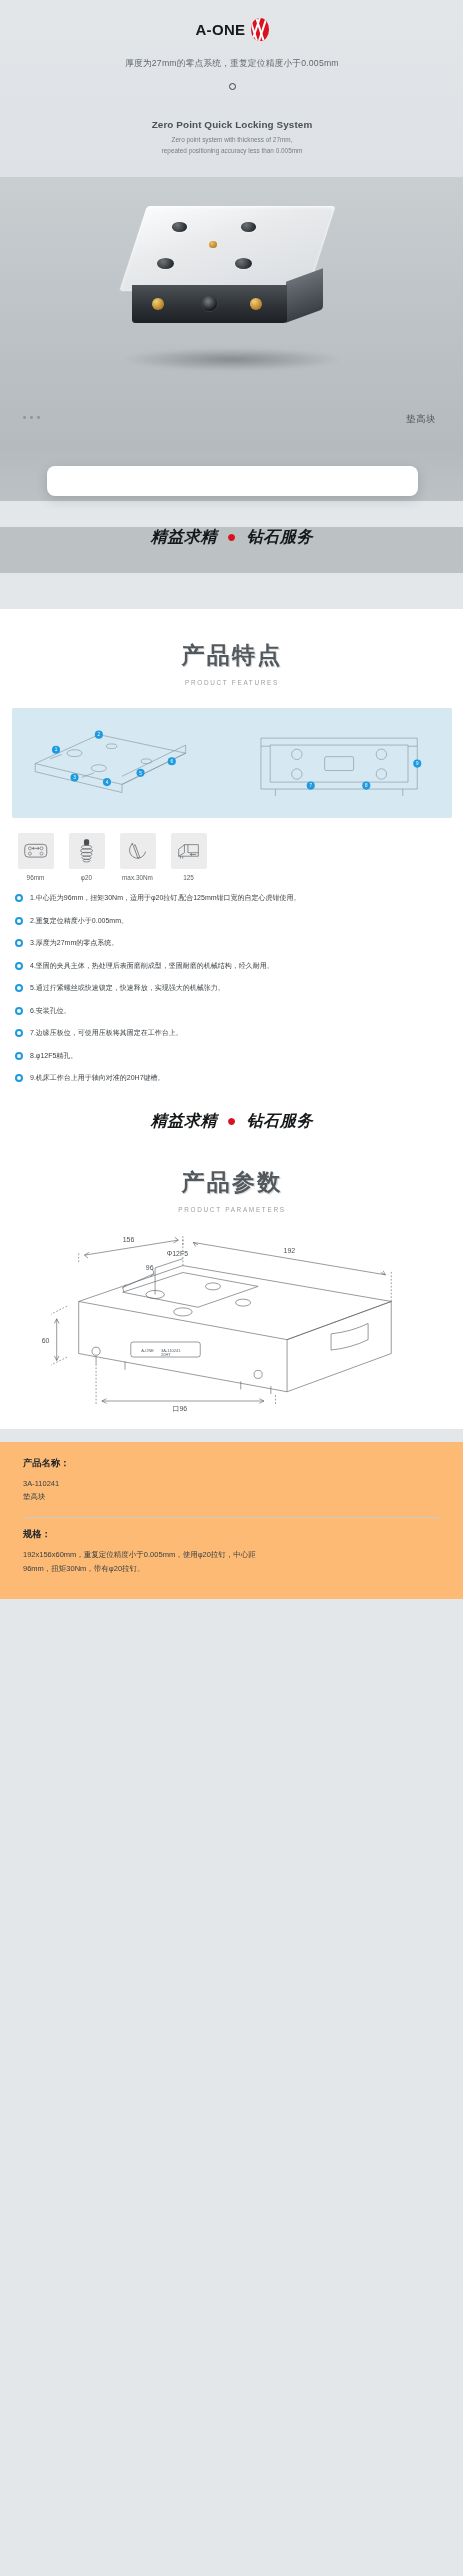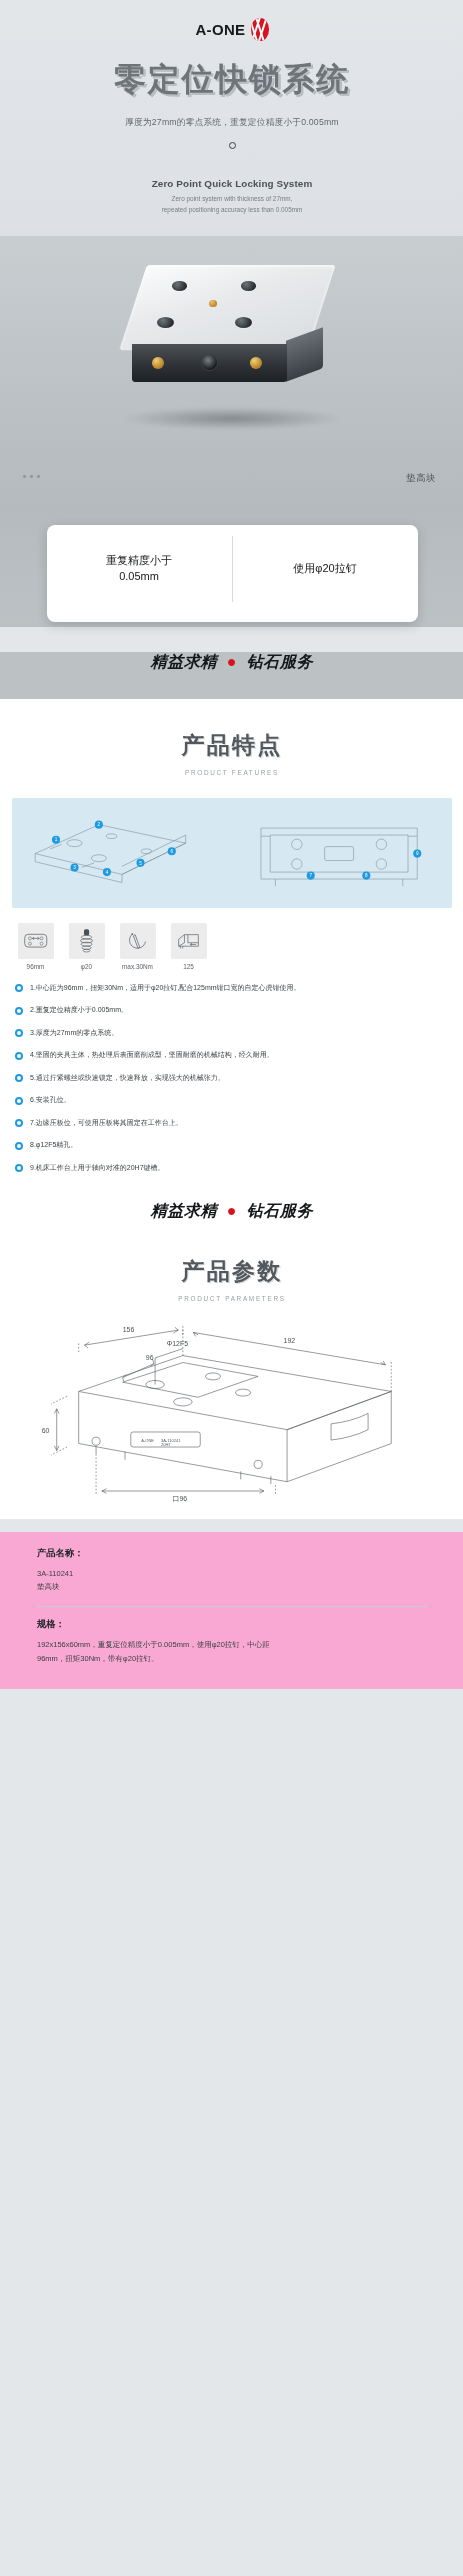--- a/index.html
+++ b/index.html
@@ -176,21 +176,21 @@
   .slogan {
     text-align: center; margin: 25.5px 0 0;
     font-size: 16px; font-weight: 700; font-style: italic;
     color: #15181a; letter-spacing: 0.6px;
   }
   .slogan .sep { color: #d9121f; font-style: normal; margin: 0 4.6px; }
   .slogan-band { background: #bcc1c4; padding-bottom: 25.5px; }
 
   
   .features {
-    background: #fff; padding: 31px 0 17.4px;
+    background: #fff; padding: 31px 0 17.4px; margin-top: 36px;
   }
   .sec-title {
     text-align: center; font-size: 23px; font-weight: 900;
     color: #53585c; letter-spacing: 2.3px;
     text-shadow: 1.2px 1.2px 0 #d9dcde;
     font-family: "DejaVu Sans", sans-serif;
   }
   .sec-sub {
     text-align: center; font-size: 6.4px; color: #9aa0a4;
     letter-spacing: 1.7px; margin-top: 8px;
@@ -226,21 +226,21 @@
   
   .params { background: #fff; padding: 17.4px 0 5.8px; }
   .drawing {
     margin: 19.7px 9.3px 0; height: 191px; position: relative;
     background: #fff;
   }
   .dim-label { font-size: 12px; fill: #4a5055; font-family: "Liberation Sans", sans-serif; }
 
   
   .info {
-    background: #f9a8d4; margin-top: 12.7px; padding: 15px 37px 23px;
+    background: #fdba74; margin-top: 12.7px; padding: 15px 23px 23px;
   }
   .info-grid { display: flex; gap: 23px; }
   .info-col { flex: 1; }
   .info-label {
     font-size: 9.3px; font-weight: 700; color: #22262a; margin-bottom: 7px;
   }
   .info-val { font-size: 7.5px; color: #3a4045; line-height: 1.8; }
   .info-hr { border: none; border-top: 0.6px solid #c6ccd0; margin: 12.7px 0 10.4px; }
   .spec-text { font-size: 7.5px; color: #3a4045; line-height: 1.9; }
 </style>
@@ -248,21 +248,20 @@
 <body>
 
 <div class="page">
 
   <section class="hero">
     <div class="logo-row">
       <span class="logo-text">A-ONE</span>
       <span class="logo-mark"></span>
     </div>
 
-    <h1 class="hero-title">零定位快锁系统</h1>
     <p class="hero-sub">厚度为27mm的零点系统，重复定位精度小于0.005mm</p>
     <div class="hero-dot"></div>
     <p class="hero-en-title">Zero Point Quick Locking System</p>
     <p class="hero-en-sub">
       <span>Zero point system with thickness of 27mm,</span><br>
       <span>repeated positioning accuracy less than 0.005mm</span>
     </p>
 
     <div class="photo-area">
       <div class="prod-wrap">
@@ -285,24 +284,20 @@
         <span></span>
       </div>
       <div class="photo-caption">垫高块</div>
     </div>
   </section>
 
   <section class="spec-band">
     <div class="spec-card">
       <table class="spec-table">
         <tbody>
-            <tr>
-          <td>重复精度小于<br>0.05mm</td>
-          <td>使用φ20拉钉</td>
-        </tr>
       </tbody>
         </table>
     </div>
   </section>
 
   <div class="slogan-band">
     <div class="slogan">
       <span>精益求精</span>
       <span class="sep">●</span>
       <span>钻石服务</span>

